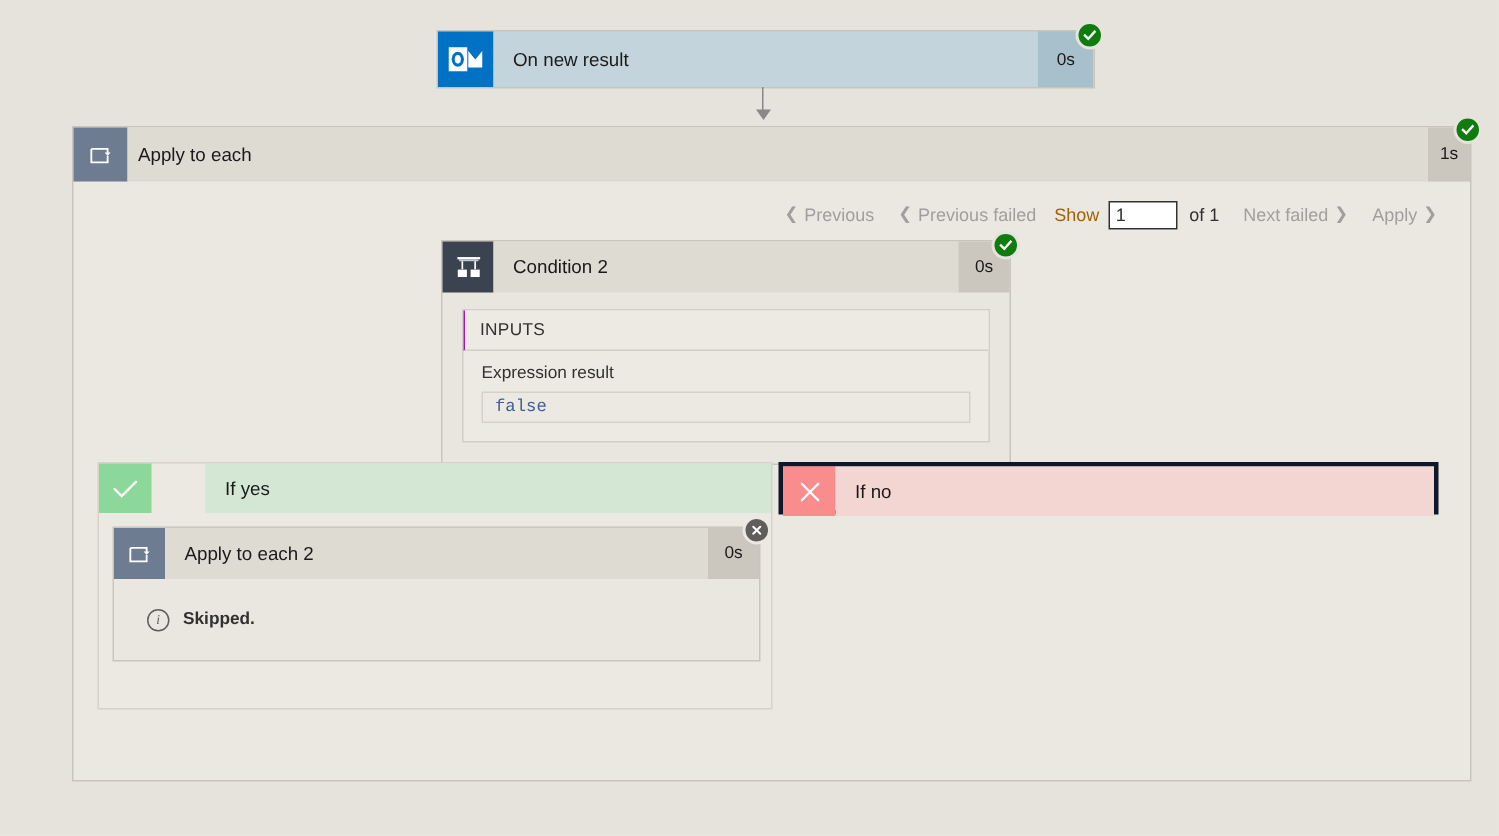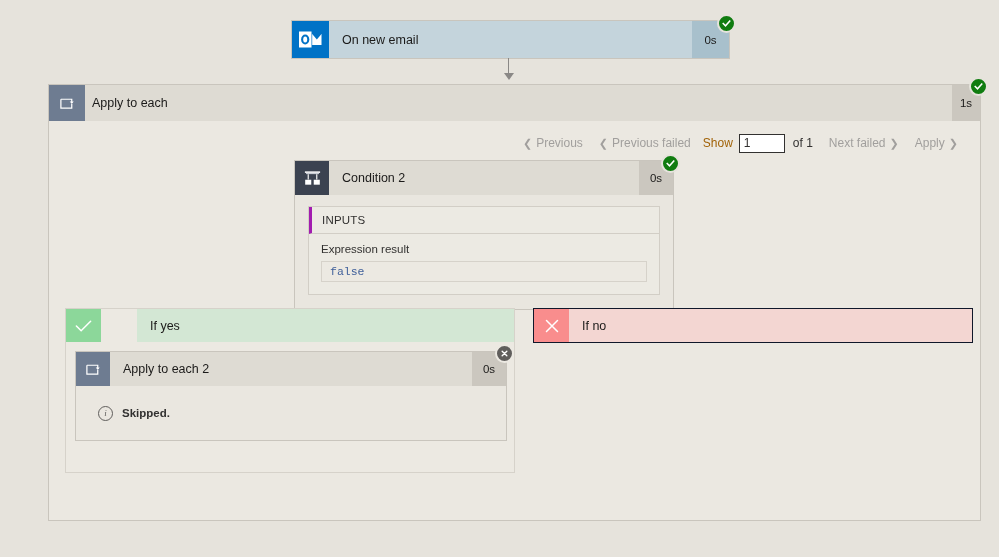--- a/index.html
+++ b/index.html
@@ -246,21 +246,21 @@
   }
   .inputs-box {
     border: 1px solid #d2cec6;
     background: #eceae3;
   }
   .inputs-head {
     height: 26px;
     display: flex;
     align-items: center;
     border-bottom: 1px solid #d2cec6;
-    border-left: 3px solid #a21caf;
+    border-left: 1px solid #a21caf;
     padding-left: 10px;
     font-size: 11.5px;
     letter-spacing: 0.2px;
     color: #323130;
     background: #eceae3;
   }
   .inputs-body { padding: 9px 12px 12px 12px; }
   .field-label {
     font-size: 11.5px;
     color: #323130;
@@ -285,25 +285,25 @@
   }
   .branch-yes {
     left: 16px;
     top: 223px;
     width: 450px;
     height: 165px;
     background: #ece9e2;
     border: 1px solid #d6d2ca;
   }
   .branch-no {
-    left: 484px;
+    left: 470px;
     top: 223px;
     width: 440px;
     height: 35px;
-    border: 1px solid #0f172a;
+    border: 3px solid #0f172a;
   }
   .branch-head {
     height: 33px;
     display: flex;
     align-items: stretch;
   }
   .branch-head-icon {
     width: 35px;
     flex: 0 0 auto;
     display: flex;
@@ -415,21 +415,21 @@
     <div class="trigger-icon">
       <svg class="outlook-glyph" viewBox="0 0 23 19">
         <rect x="0" y="1.5" width="12.5" height="16" fill="#ffffff"></rect>
         <ellipse cx="6.2" cy="9.5" rx="4.1" ry="5" fill="#0072c6"></ellipse>
         <ellipse cx="6.2" cy="9.5" rx="2" ry="2.9" fill="#ffffff"></ellipse>
         <rect x="13.2" y="4" width="9.3" height="11" fill="#ffffff"></rect>
         <path d="M13.2 4 L22.5 4 L17.85 9.6 Z" fill="#0072c6"></path>
         <path d="M13.2 4.8 L17.85 9.9 L22.5 4.8 L22.5 3 L13.2 3 Z" fill="#41a5ee" opacity="0"></path>
       </svg>
     </div>
-    <div class="trigger-title">On new email</div>
+    <div class="trigger-title">On new result</div>
     <div class="trigger-duration">0s</div>
     <div class="status-badge succeeded badge-trigger">
       <svg width="9" height="9" viewBox="0 0 10 10">
         <path d="M1.4 5.1 L3.9 7.6 L8.6 2.4" stroke="#ffffff" stroke-width="1.7" fill="none" stroke-linecap="square"></path>
       </svg>
     </div>
   </div>
 
   <div class="connector">
     <div class="line"></div>

